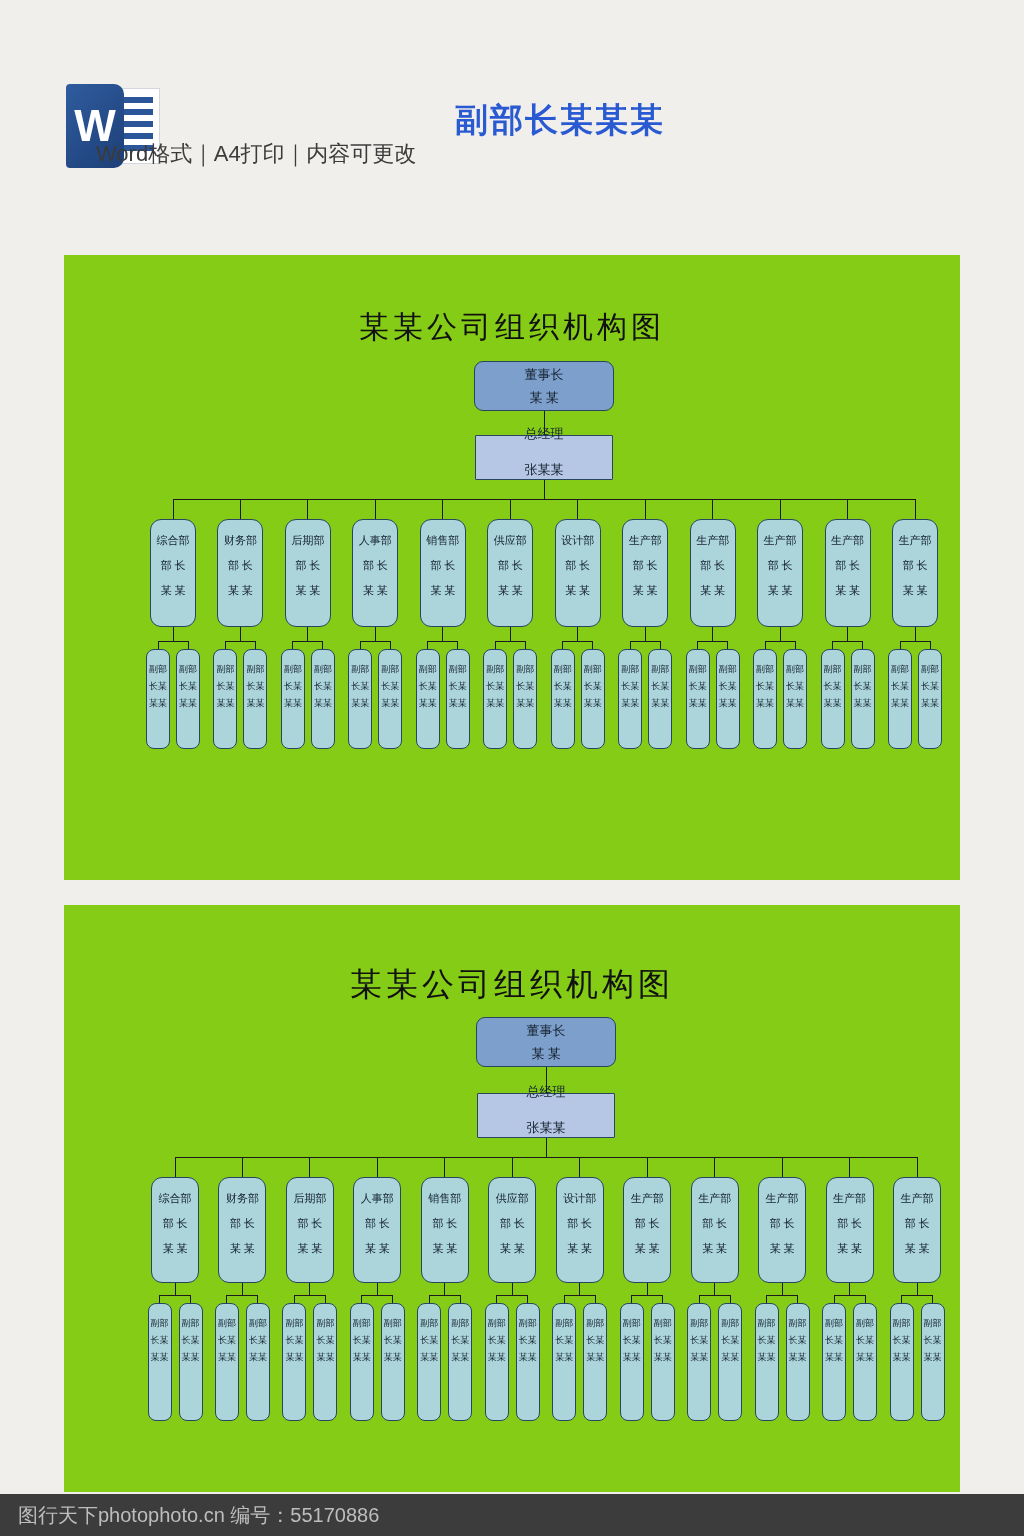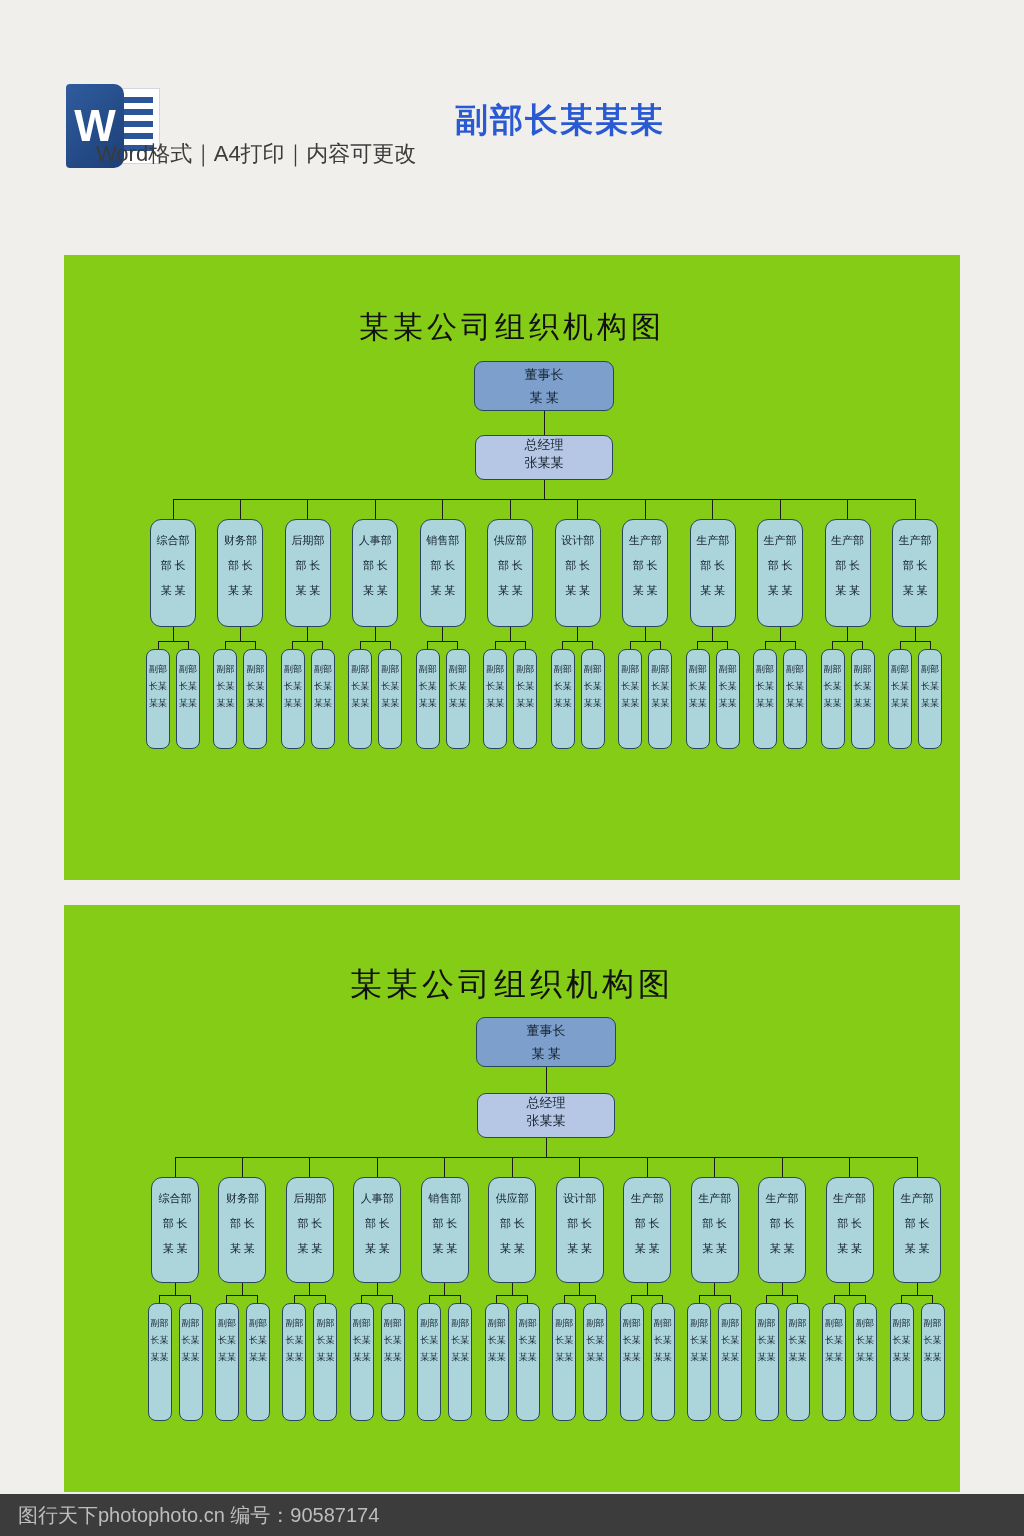--- a/index.html
+++ b/index.html
@@ -51,21 +51,21 @@
   
   .obox {
     position: absolute;
     border: 1px solid #2a4560;
     display: flex; flex-direction: column; align-items: center;
     text-align: center;
     font-family: "Liberation Serif", serif;
     color: #15222e;
   }
   .chair  { border-radius: 9px;  font-size: 13px; justify-content: center; gap: 5px; }
-  .gm     { border-radius: 9px;  font-size: 13px; justify-content: flex-start; gap: 0; }
+  .gm     { border-radius: 1px;  font-size: 13px; justify-content: flex-end; gap: 18px; }
   .dept   { border-radius: 11px; font-size: 11px; justify-content: flex-start; padding-top: 13px; gap: 10px; }
   .deputy {
     border-radius: 8px; font-size: 9px; line-height: 1.9;
     justify-content: flex-start; padding: 11px 2px 0 2px;
     word-break: break-all;
   }
 
   
   .footer {
     position: absolute; left: 0; bottom: 0; width: 1024px; height: 42px;
@@ -413,14 +413,14 @@
         <div>生产部</div>
         <div>部 长</div>
         <div>某 某</div>
       </div>
       <div class="obox deputy" style="left: 789.5px; top: 398px; width: 24px; height: 118px; background: rgb(171, 212, 219);">副部长某某某</div>
       <div class="obox deputy" style="left: 820.5px; top: 398px; width: 24px; height: 118px; background: rgb(171, 212, 219);">副部长某某某</div>
     </div>
 </div>
 
 <div class="footer">
-  <span>图行天下photophoto.cn 编号：90587174</span>
+  <span>图行天下photophoto.cn 编号：55170886</span>
 </div>
 
 </body></html>

